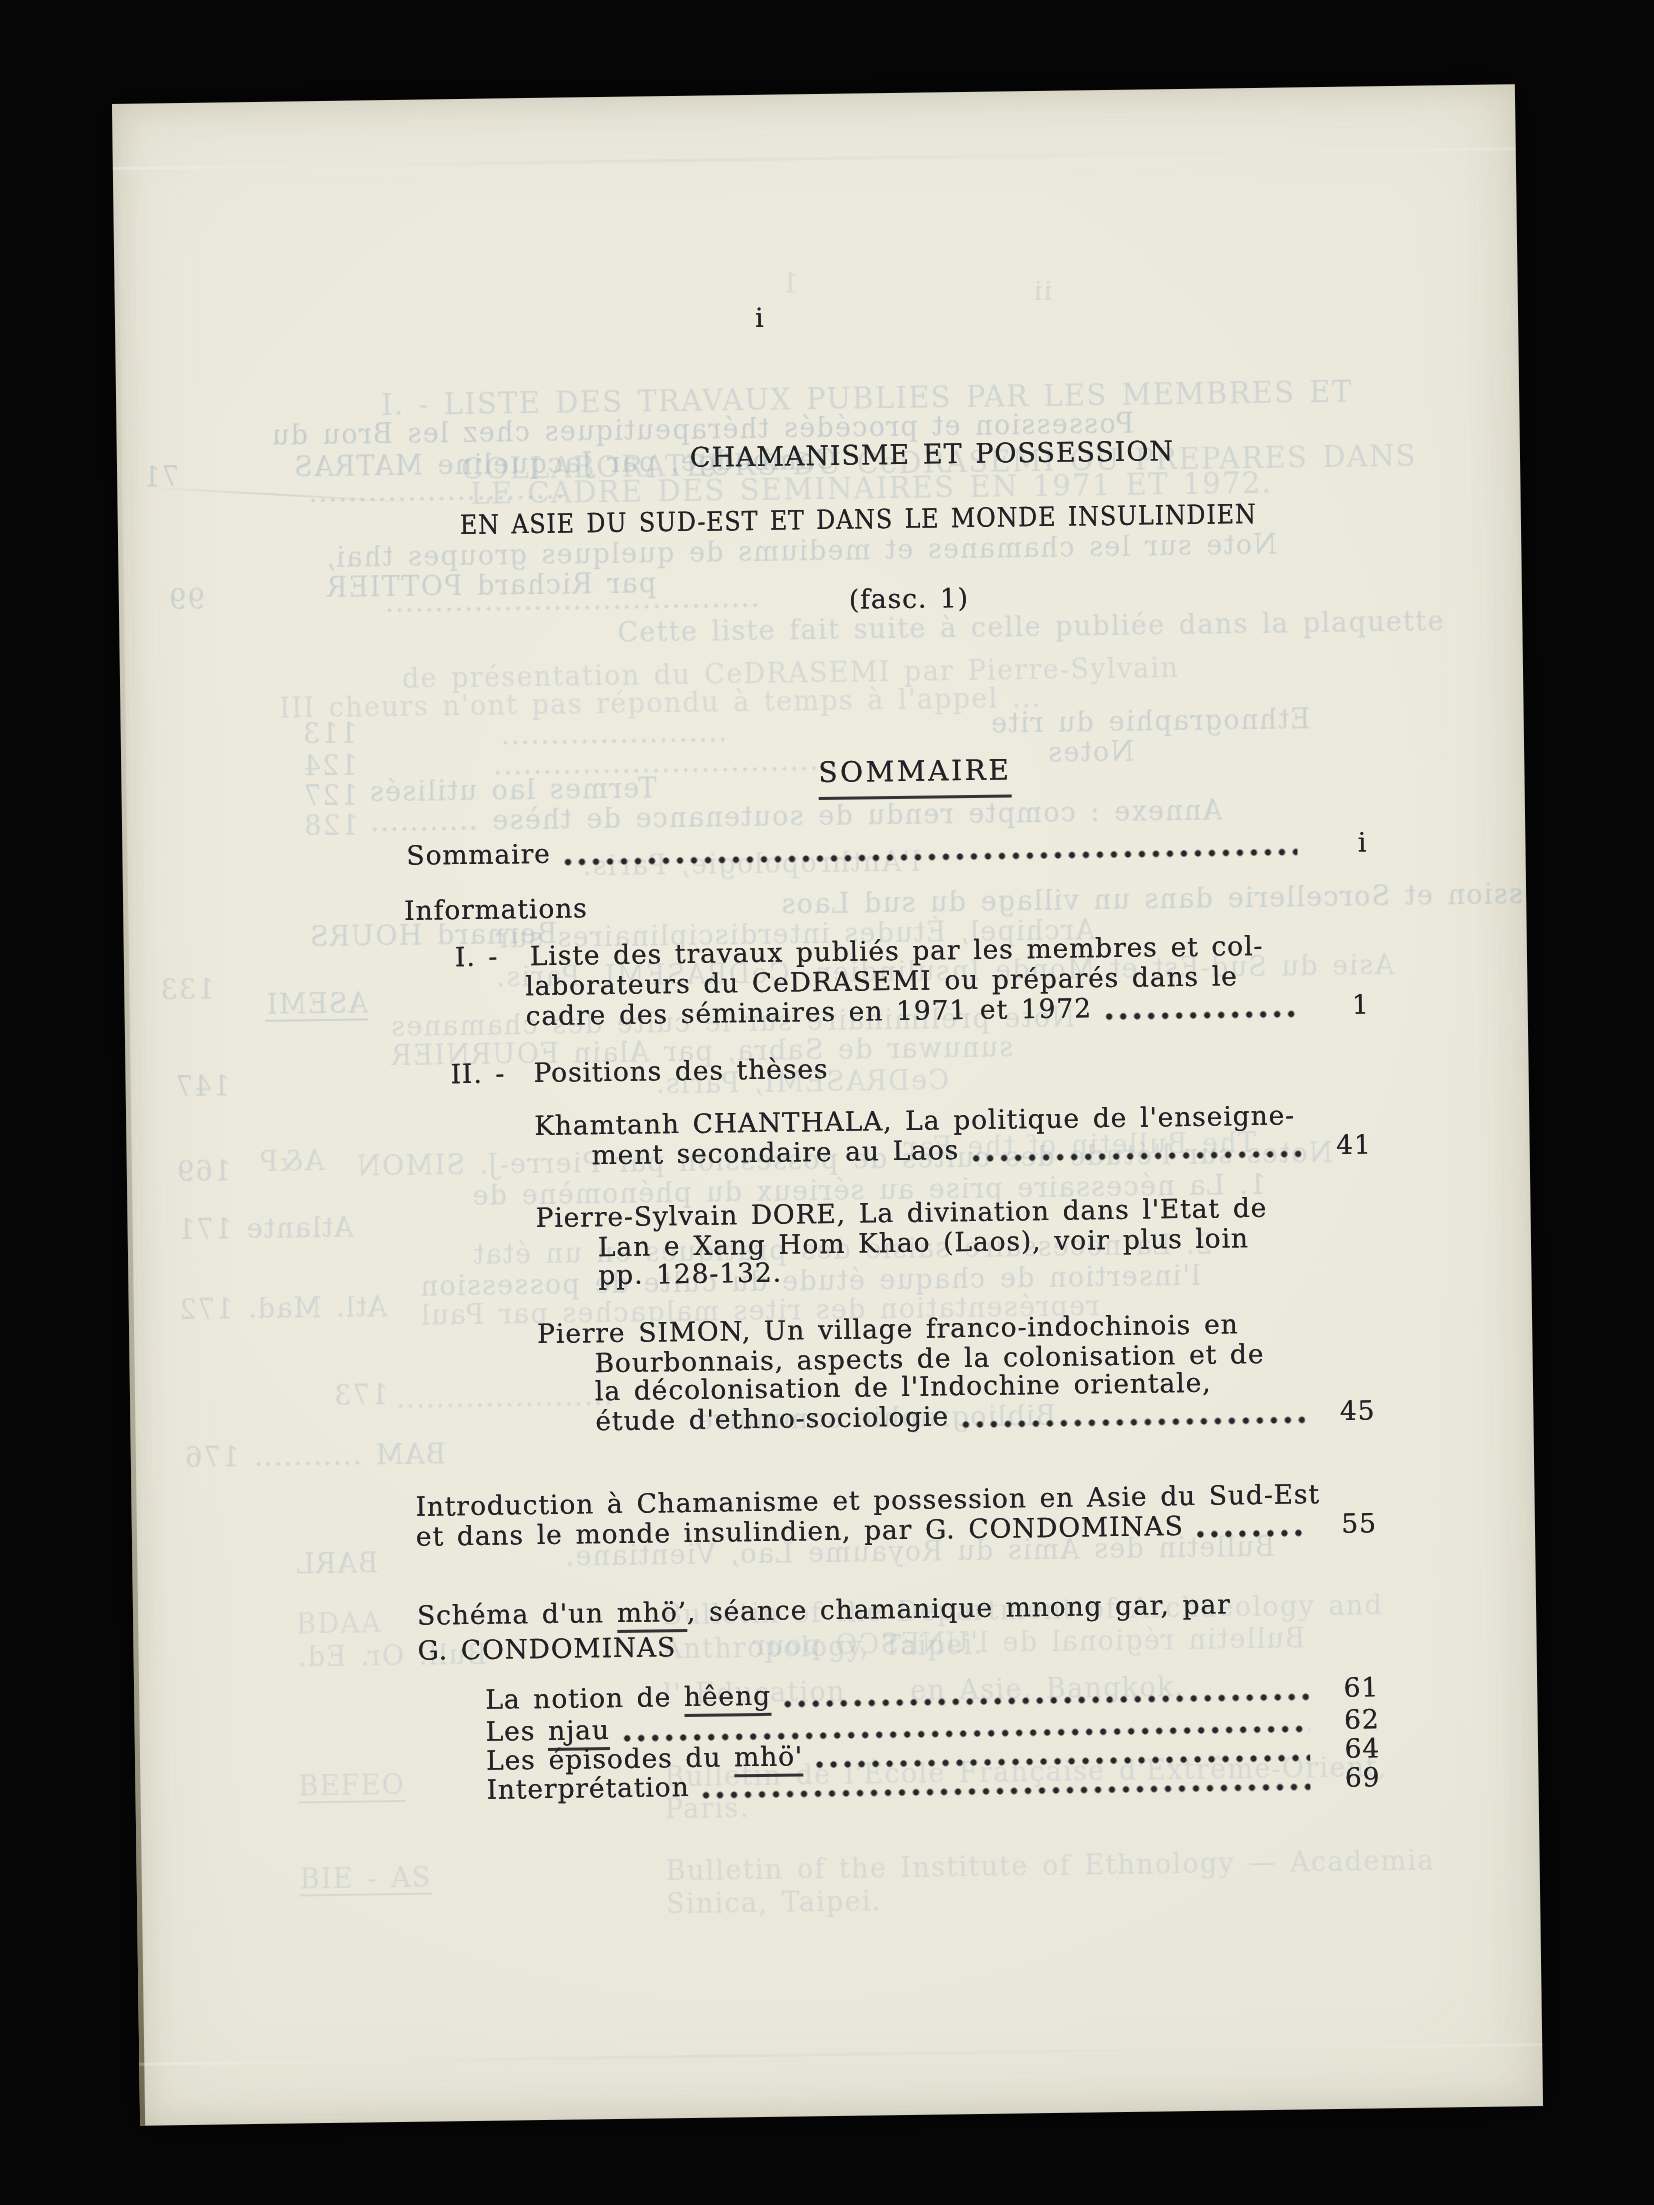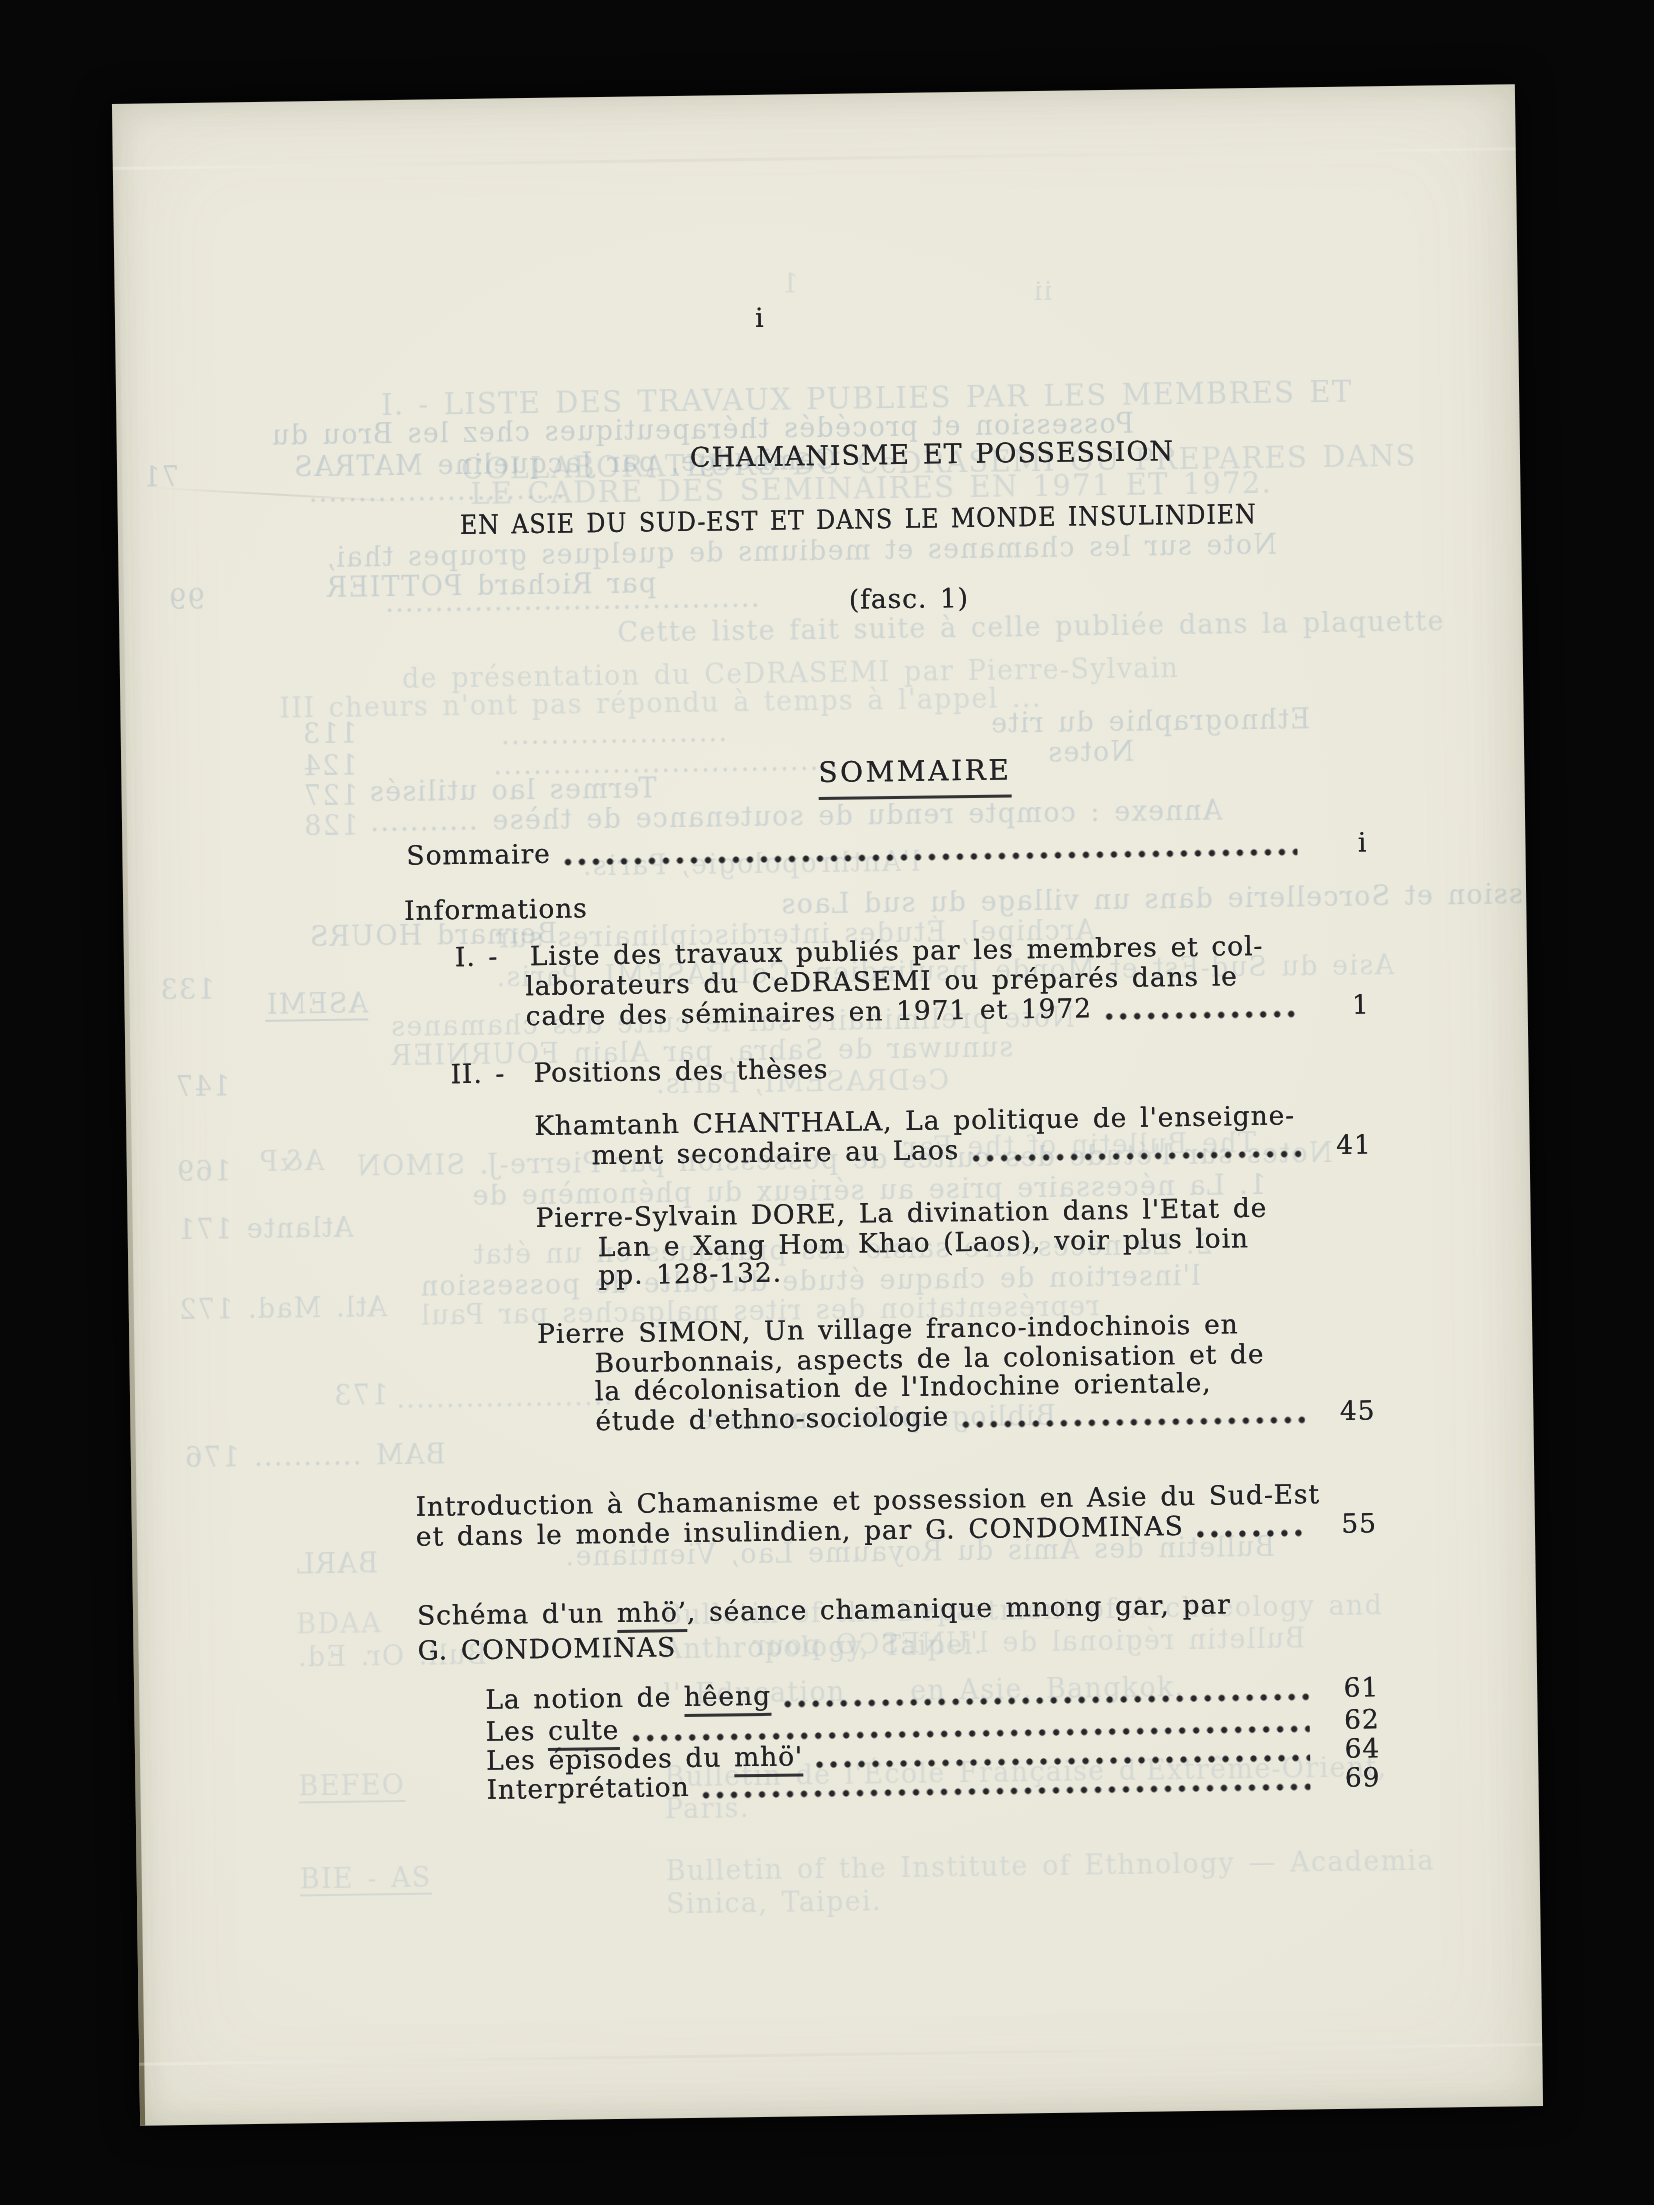--- a/index.html
+++ b/index.html
@@ -204,21 +204,21 @@
     </div>
     <div class="line" style="left:284px;top:1536px;">G. CONDOMINAS</div>
 
     <div class="row" style="left:351px;top:1586px;">
       <span class="lbl"><span>La notion de </span><span class="iu">hêeng</span><span></span></span>
       <span class="lead"></span>
       <span class="pg">61</span>
     </div>
 
     <div class="row" style="left:351px;top:1618px;">
-      <span class="lbl"><span>Les </span><span class="iu">culte</span><span></span></span>
+      <span class="lbl"><span>Les </span><span class="iu">njau</span><span></span></span>
       <span class="lead"></span>
       <span class="pg">62</span>
     </div>
 
     <div class="row" style="left:351px;top:1647px;">
       <span class="lbl"><span>Les épisodes du </span><span class="iu">mhö'</span><span></span></span>
       <span class="lead"></span>
       <span class="pg">64</span>
     </div>
 

